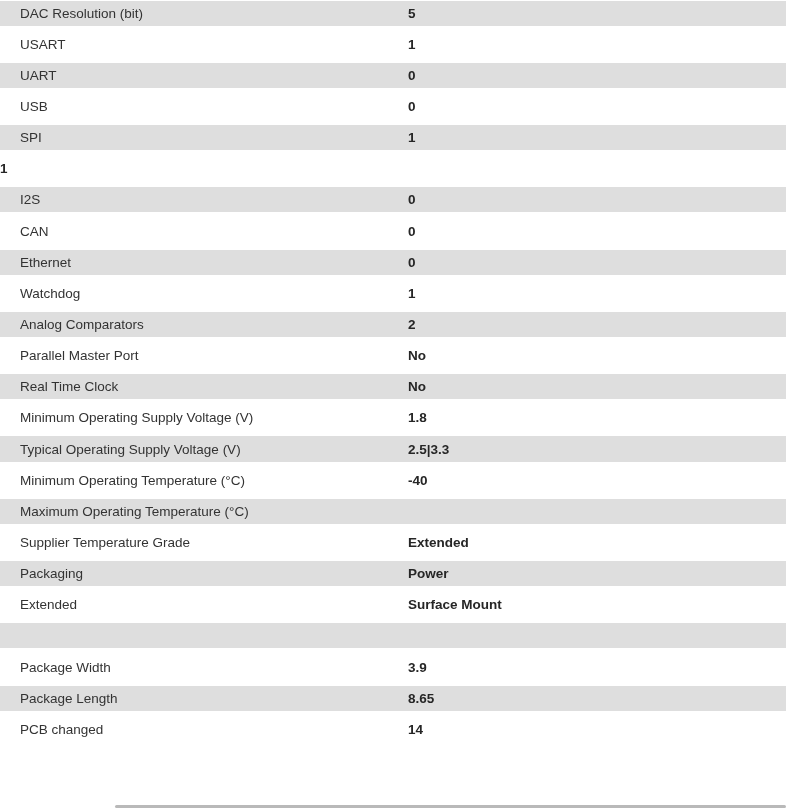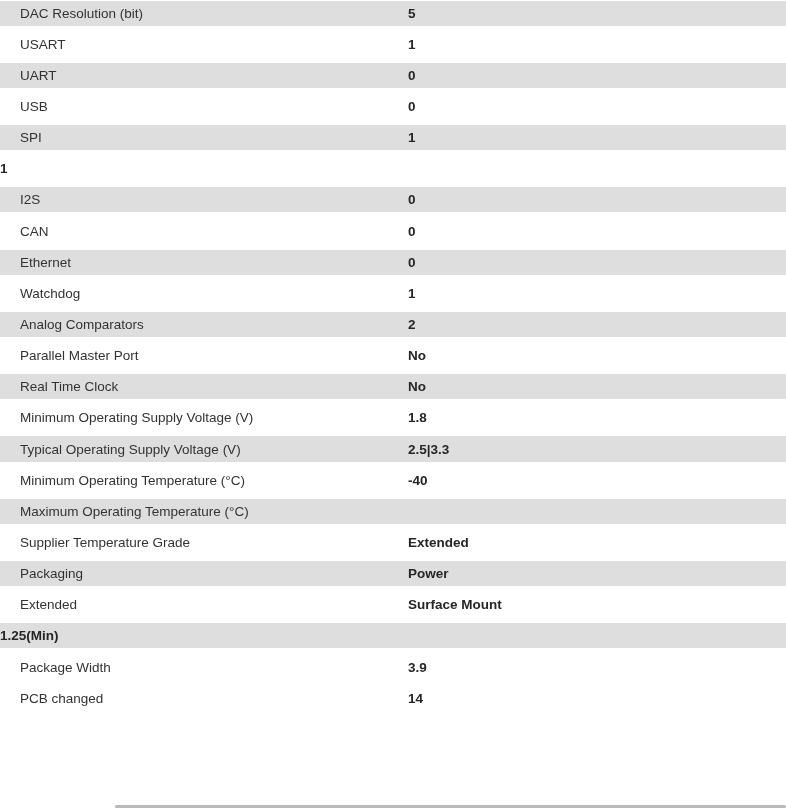--- a/index.html
+++ b/index.html
@@ -145,25 +145,28 @@
       </div>
       <div class="spec-row striped">
         <span class="spec-label">Packaging</span>
         <span class="spec-value">Power</span>
       </div>
       <div class="spec-row">
         <span class="spec-label">Extended</span>
         <span class="spec-value">Surface Mount</span>
       </div>
       <div class="spec-row striped">
-        <span class="spec-value">1.25(Min)</span>
       </div>
       <div class="spec-row">
         <span class="spec-label">Package Width</span>
         <span class="spec-value">3.9</span>
+      </div>
+      <div class="spec-row striped">
+        <span class="spec-label">Package Length</span>
+        <span class="spec-value">8.65</span>
       </div>
       <div class="spec-row">
         <span class="spec-label">PCB changed</span>
         <span class="spec-value">14</span>
       </div>
     </div>
   <div class="h-scrollbar-track">
     <div class="h-scrollbar-thumb"></div>
   </div>
 </div>

